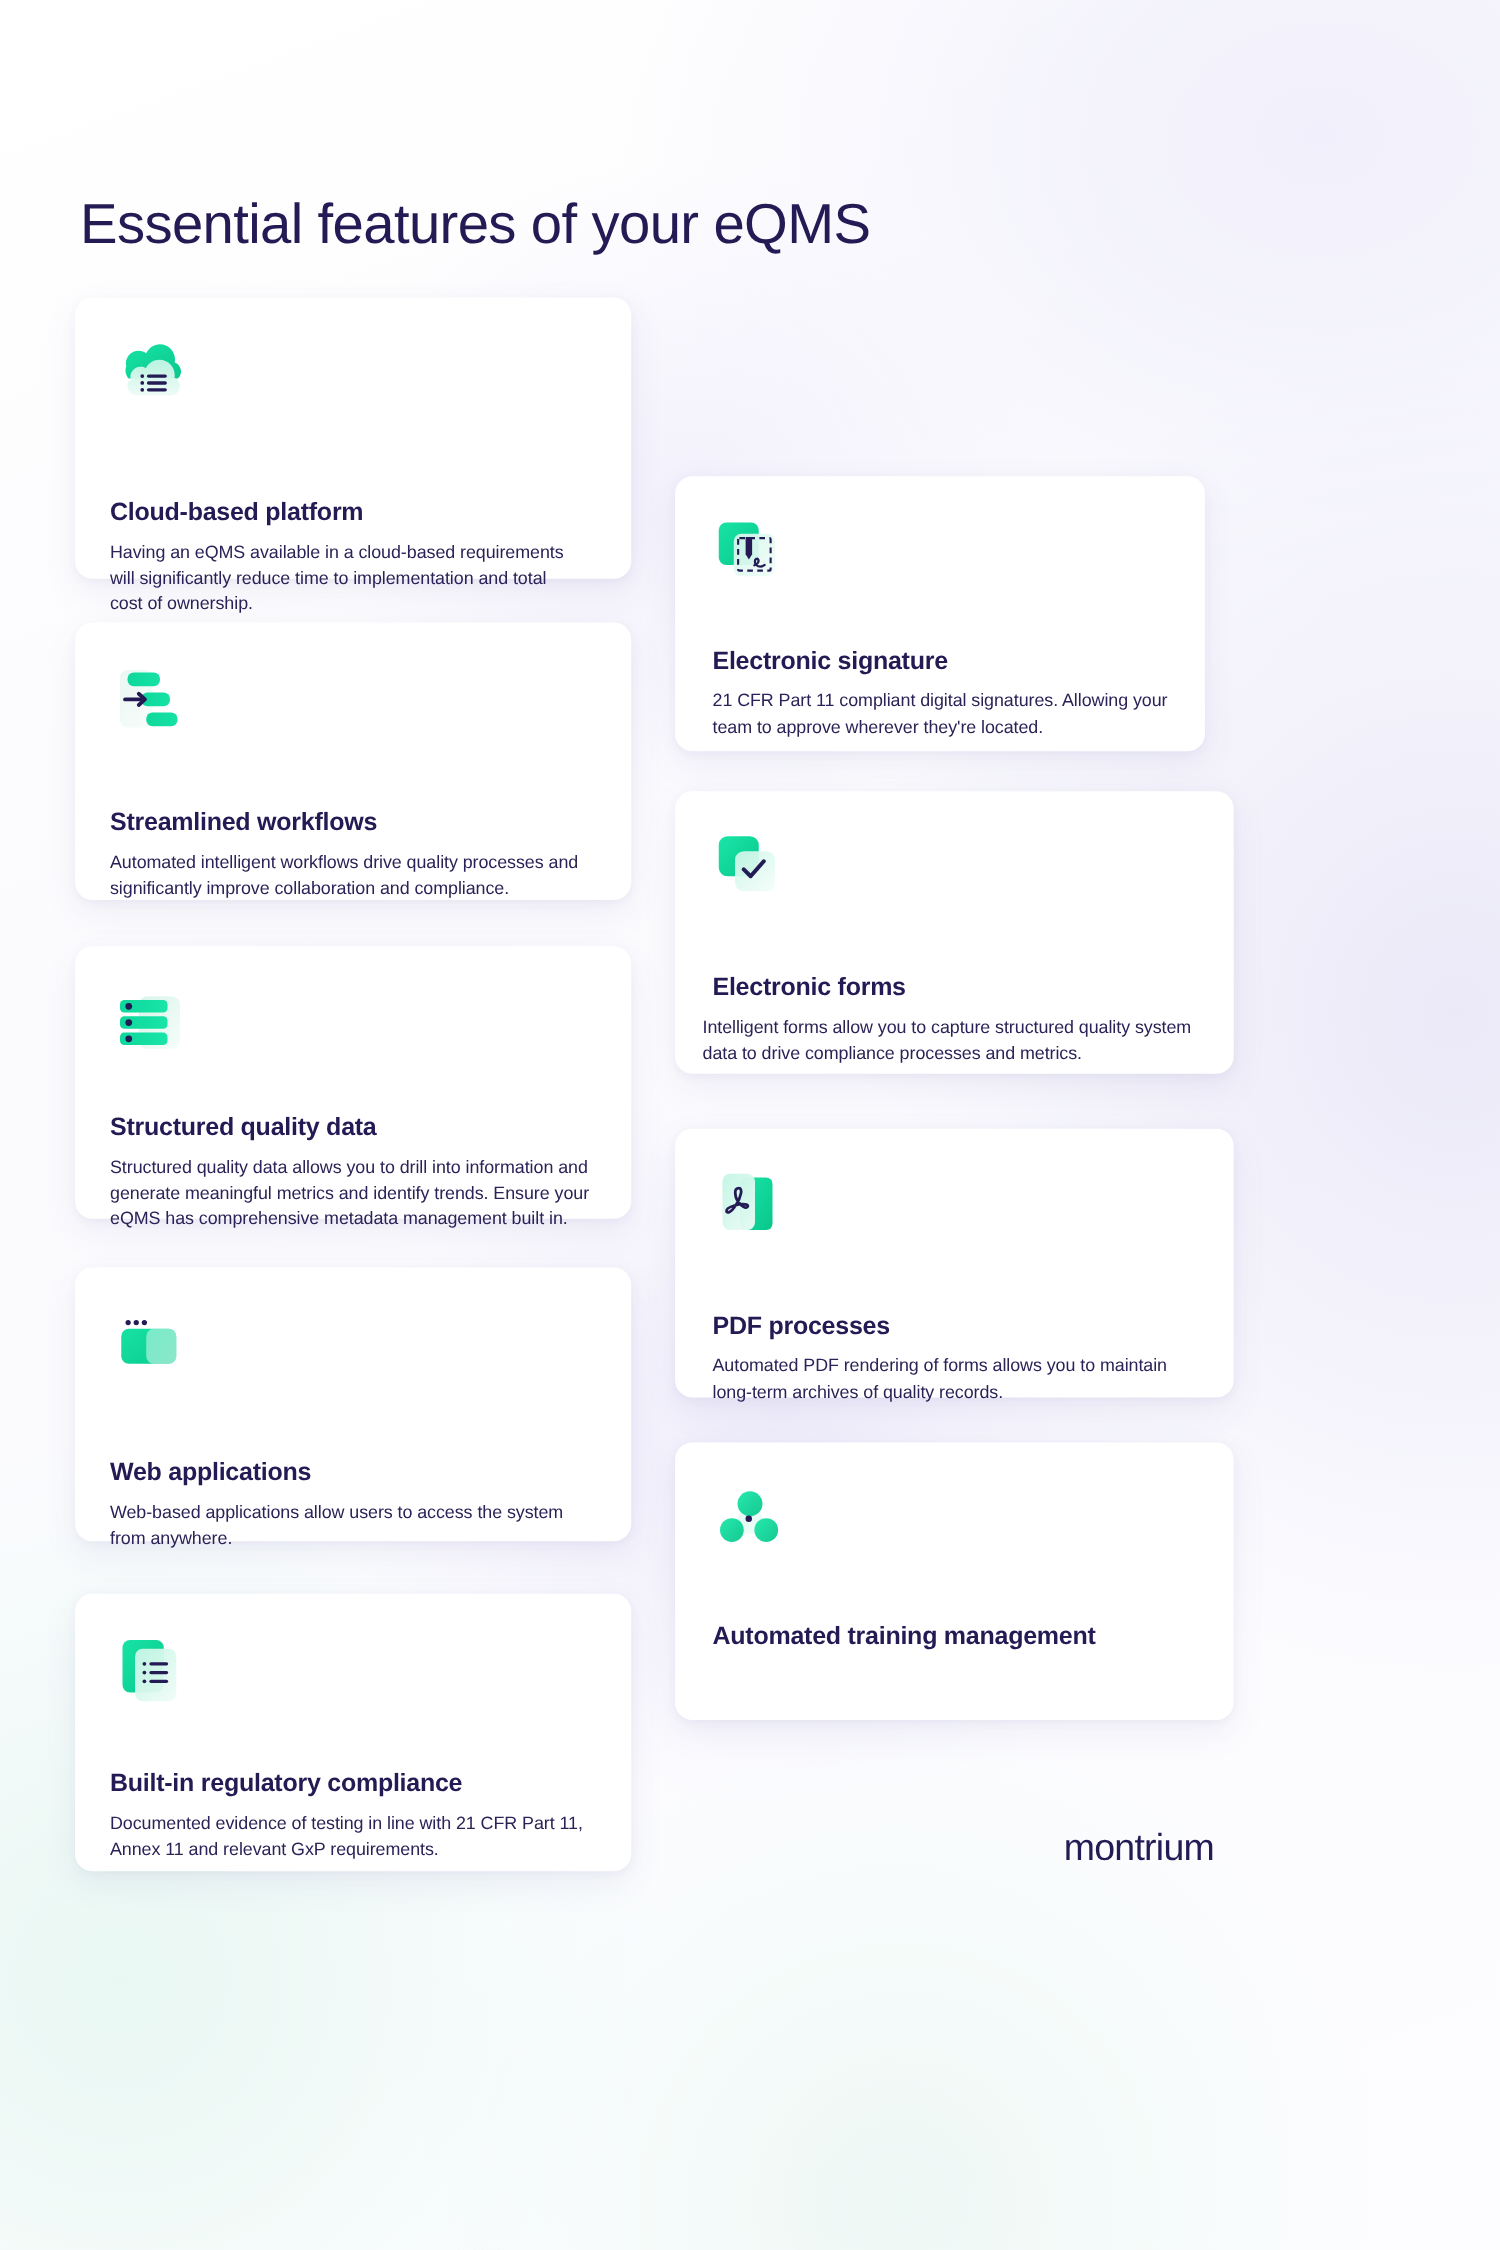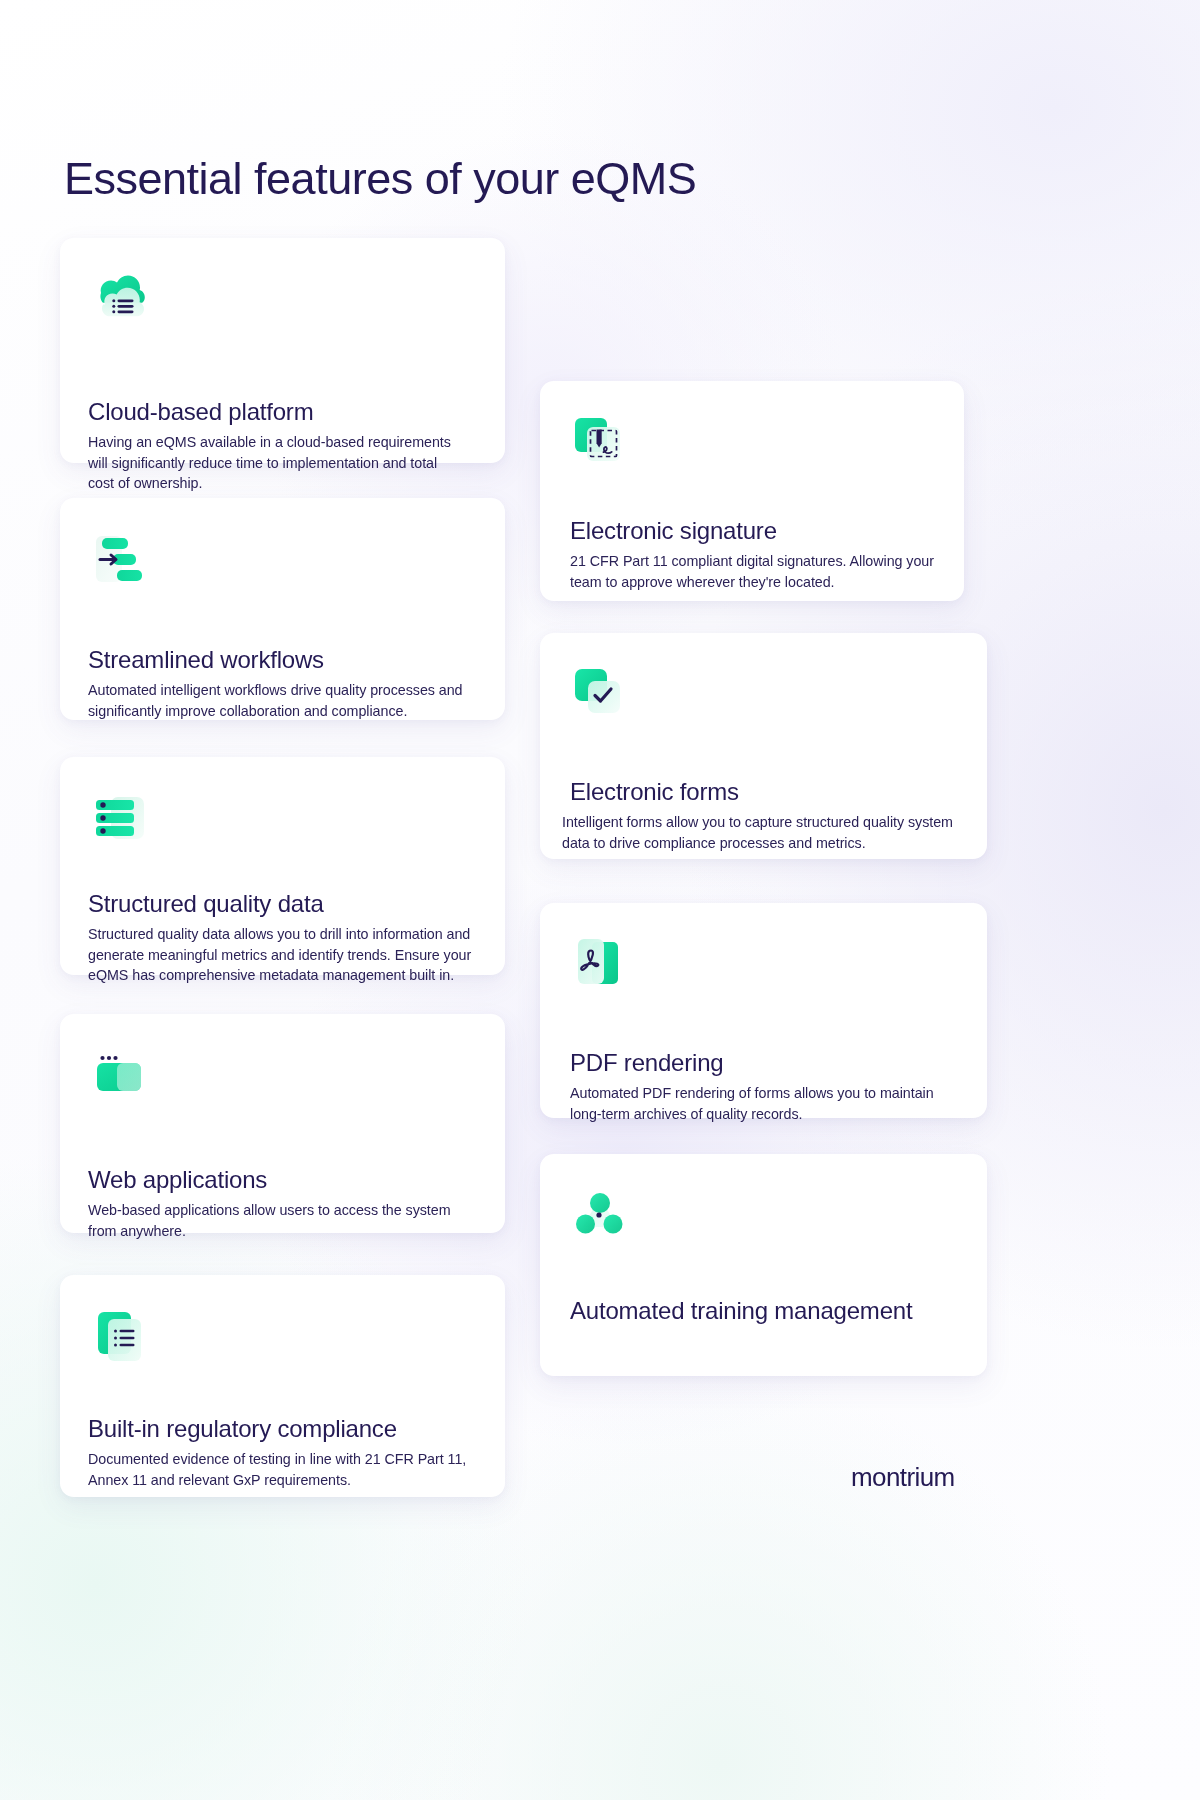--- a/index.html
+++ b/index.html
@@ -31,22 +31,22 @@
     color:#241a54;font-weight:400;
   }
 
   .card{
     position:absolute;background:#ffffff;border-radius:14px;
     box-shadow:0 10px 28px rgba(86,76,150,0.08), 0 2px 8px rgba(86,76,150,0.05);
     box-sizing:border-box;padding:0;
   }
   .card .icon-wrap{position:absolute;left:28px;top:28px;width:64px;height:64px;}
   .card h3{
-    position:absolute;margin:0;font-weight:400;
-    font-size:24px;line-height:1.2;color:#241a54;letter-spacing:-0.2px;
+    position:absolute;margin:0;font-weight:700;
+    font-size:20px;line-height:1.2;color:#241a54;letter-spacing:-0.2px;
   }
   .card p{
     position:absolute;margin:0;font-size:14.3px;line-height:1.45;
     color:#2b2257;letter-spacing:-0.05px;
   }
 
   
   #card-cloud{left:60px;top:238px;width:445px;height:225px;}
   #card-cloud h3{left:28px;top:160px;}
   #card-cloud p{left:28px;top:194px;width:372px;}
@@ -79,21 +79,21 @@
   #card-pdf{left:540px;top:903px;width:447px;height:215px;}
   #card-pdf h3{left:30px;top:146px;}
   #card-pdf p{left:30px;top:180px;width:380px;}
 
   #card-training{left:540px;top:1154px;width:447px;height:222px;}
   #card-training h3{left:30px;top:143px;}
   #card-training p{left:30px;top:177px;width:380px;}
 
   .logo{
     position:absolute;left:851px;top:1462px;
-    font-size:26px;color:#241a54;letter-spacing:-0.6px;font-weight:500;
+    font-size:30px;color:#241a54;letter-spacing:-0.6px;font-weight:500;
   }
 
   svg{display:block;overflow:visible;}
 </style>
 </head>
 <body>
 
 <div class="bg"></div>
 <div class="bg2"></div>
 
@@ -297,21 +297,21 @@
           <linearGradient id="gPdfLeft" x1="0" y1="0" x2="1" y2="1">
             <stop offset="0%" stop-color="#c3f5e4"></stop>
               <stop offset="100%" stop-color="#eefcf7"></stop>
           </linearGradient>
         </defs>
         <rect x="24" y="11" width="26" height="42" rx="5" fill="url(#gPdfRight)"></rect>
         <rect x="10" y="8" width="26" height="45" rx="6" fill="url(#gPdfLeft)" opacity="0.96"></rect>
         <path d="M23.2 19.5c1.5 0 2 1.8 1.6 4.1-.5 2.8-2.2 6.6-4.2 9.6-1.7 2.6-3.6 4.7-5.1 5.4-1.2.6-2.3.2-2.3-.9 0-1.7 2.6-3.2 6.4-4.3 3.5-1 7.6-1.4 9.6-.7 1.2.4 1.4 1.3.7 1.9-1 .8-3.3.1-5.5-2-2.5-2.4-4.1-6.1-4.2-9.3-.1-2.4.7-3.8 3-3.8z" fill="none" stroke="#241a54" stroke-width="2.2" stroke-linecap="round" stroke-linejoin="round"></path>
       </svg>
     </div>
-    <h3>PDF rendering</h3>
+    <h3>PDF processes</h3>
     <p>Automated PDF rendering of forms allows you to maintain long-term archives of quality records.</p>
   </div>
 
   <div class="card" id="card-training">
     <div class="icon-wrap">
       <svg width="64" height="64" viewBox="0 0 64 64">
         <defs>
           <linearGradient id="gNodeBack" x1="0" y1="0" x2="1" y2="1">
             <stop offset="0%" stop-color="#d9f8ee"></stop>
               <stop offset="100%" stop-color="#f3fdfa"></stop>

